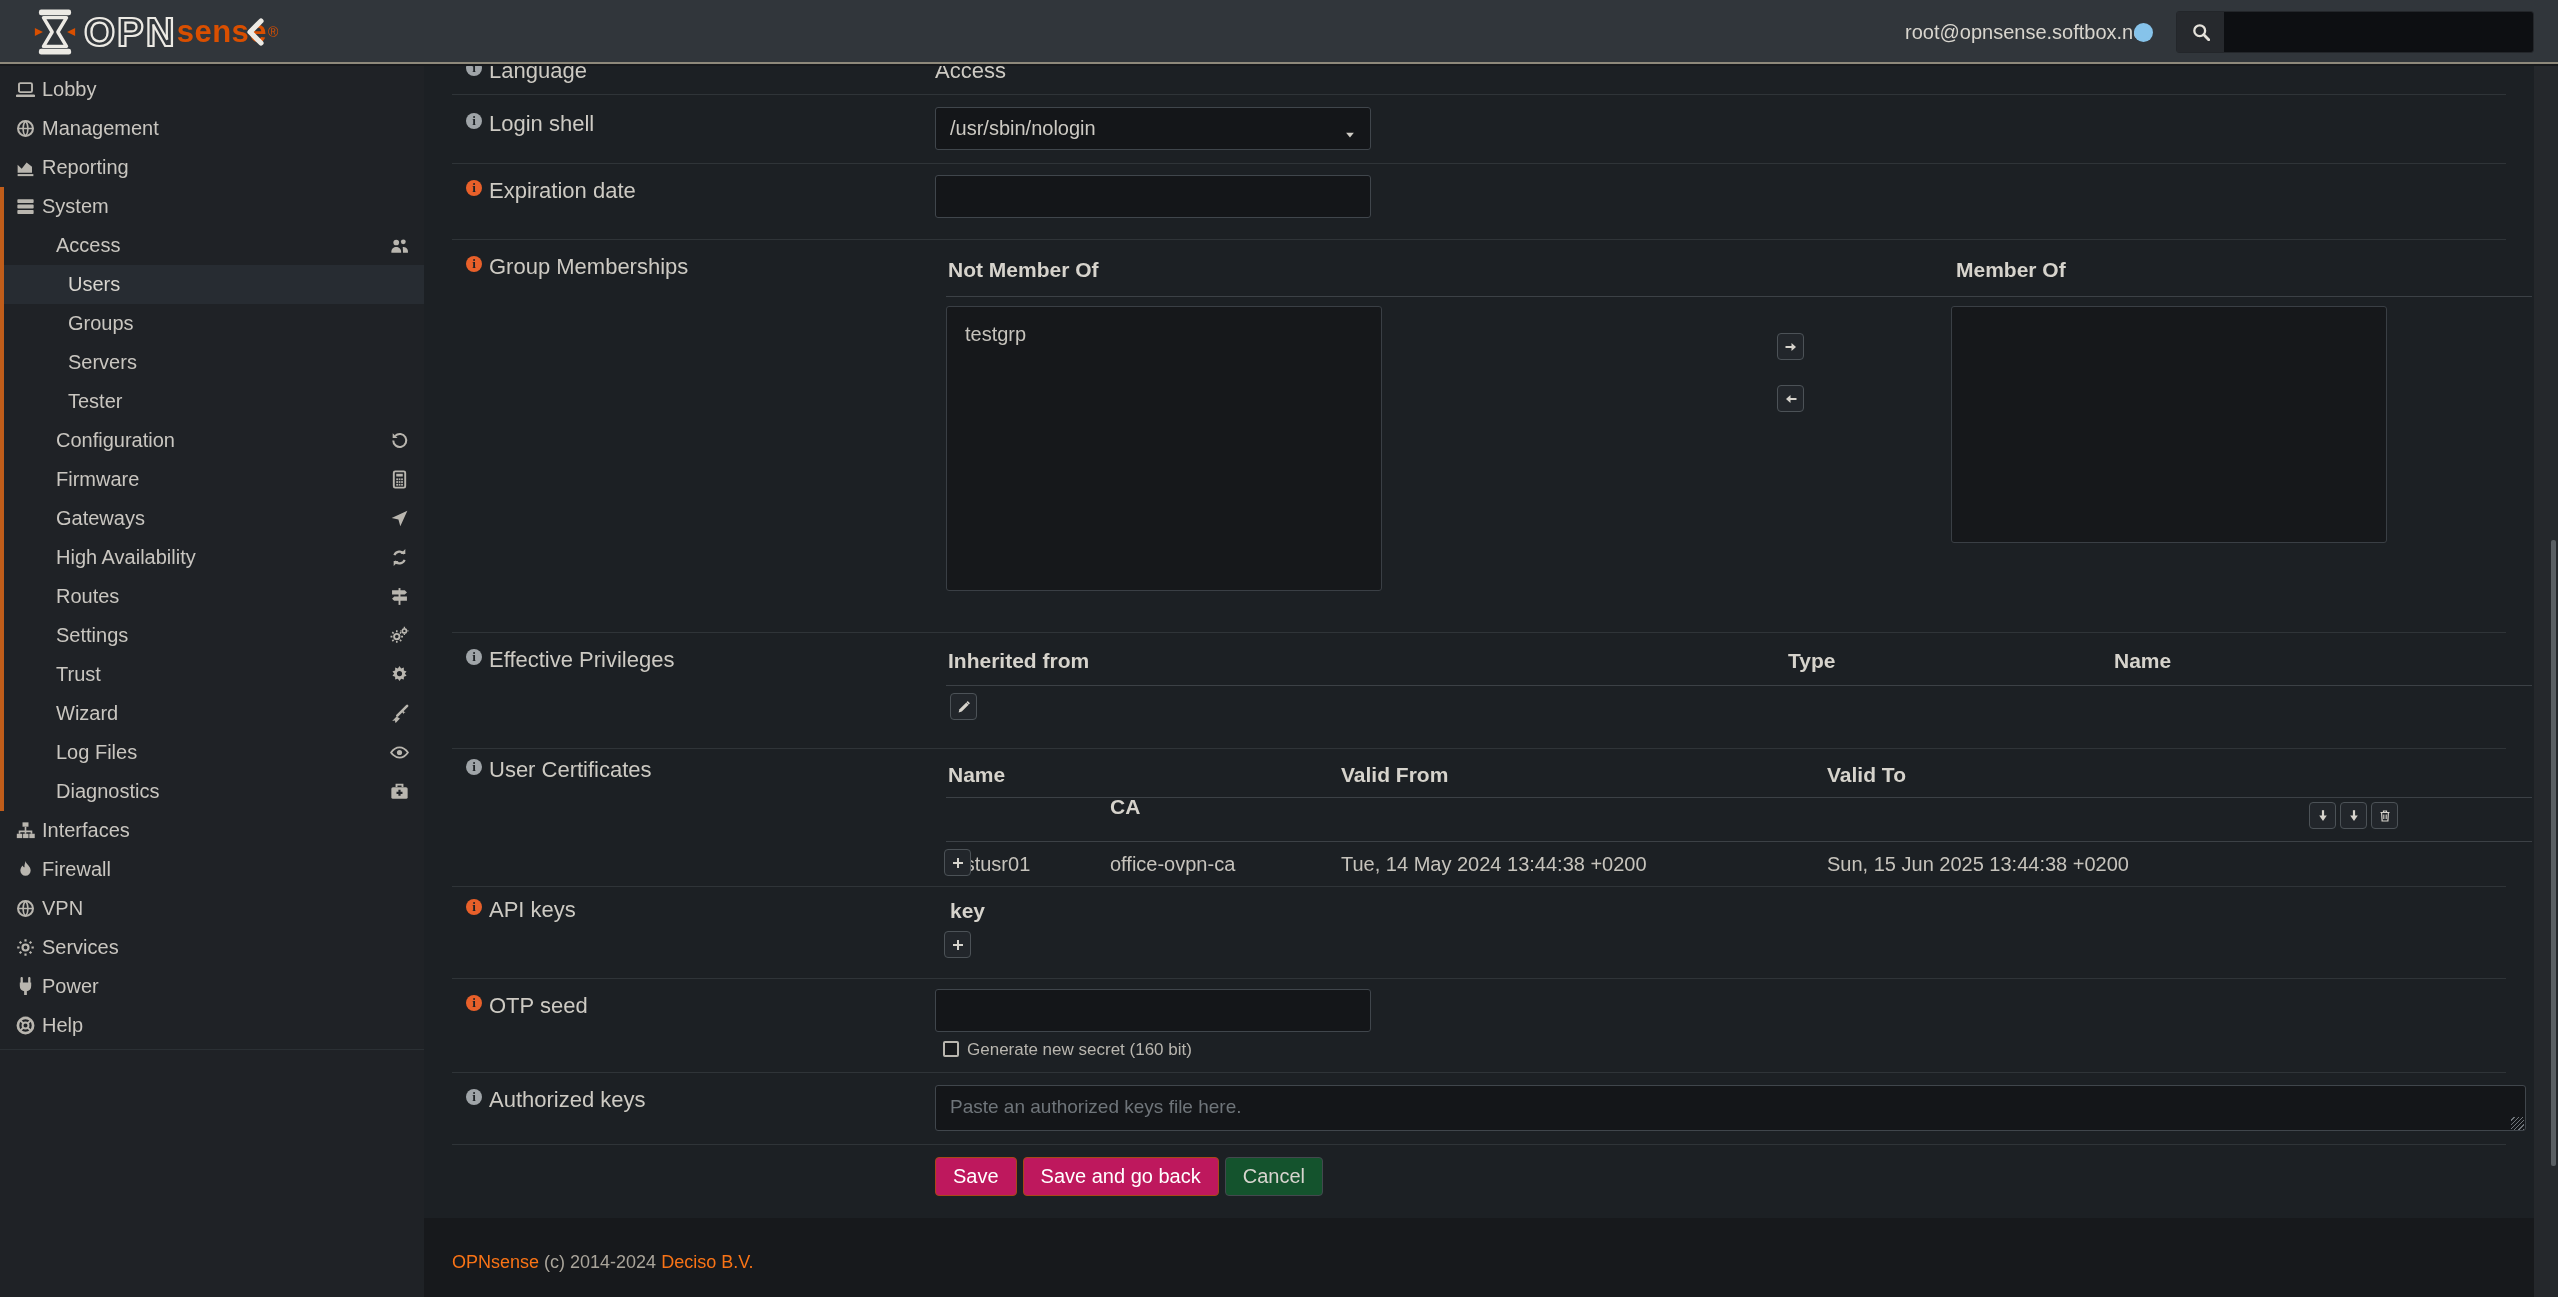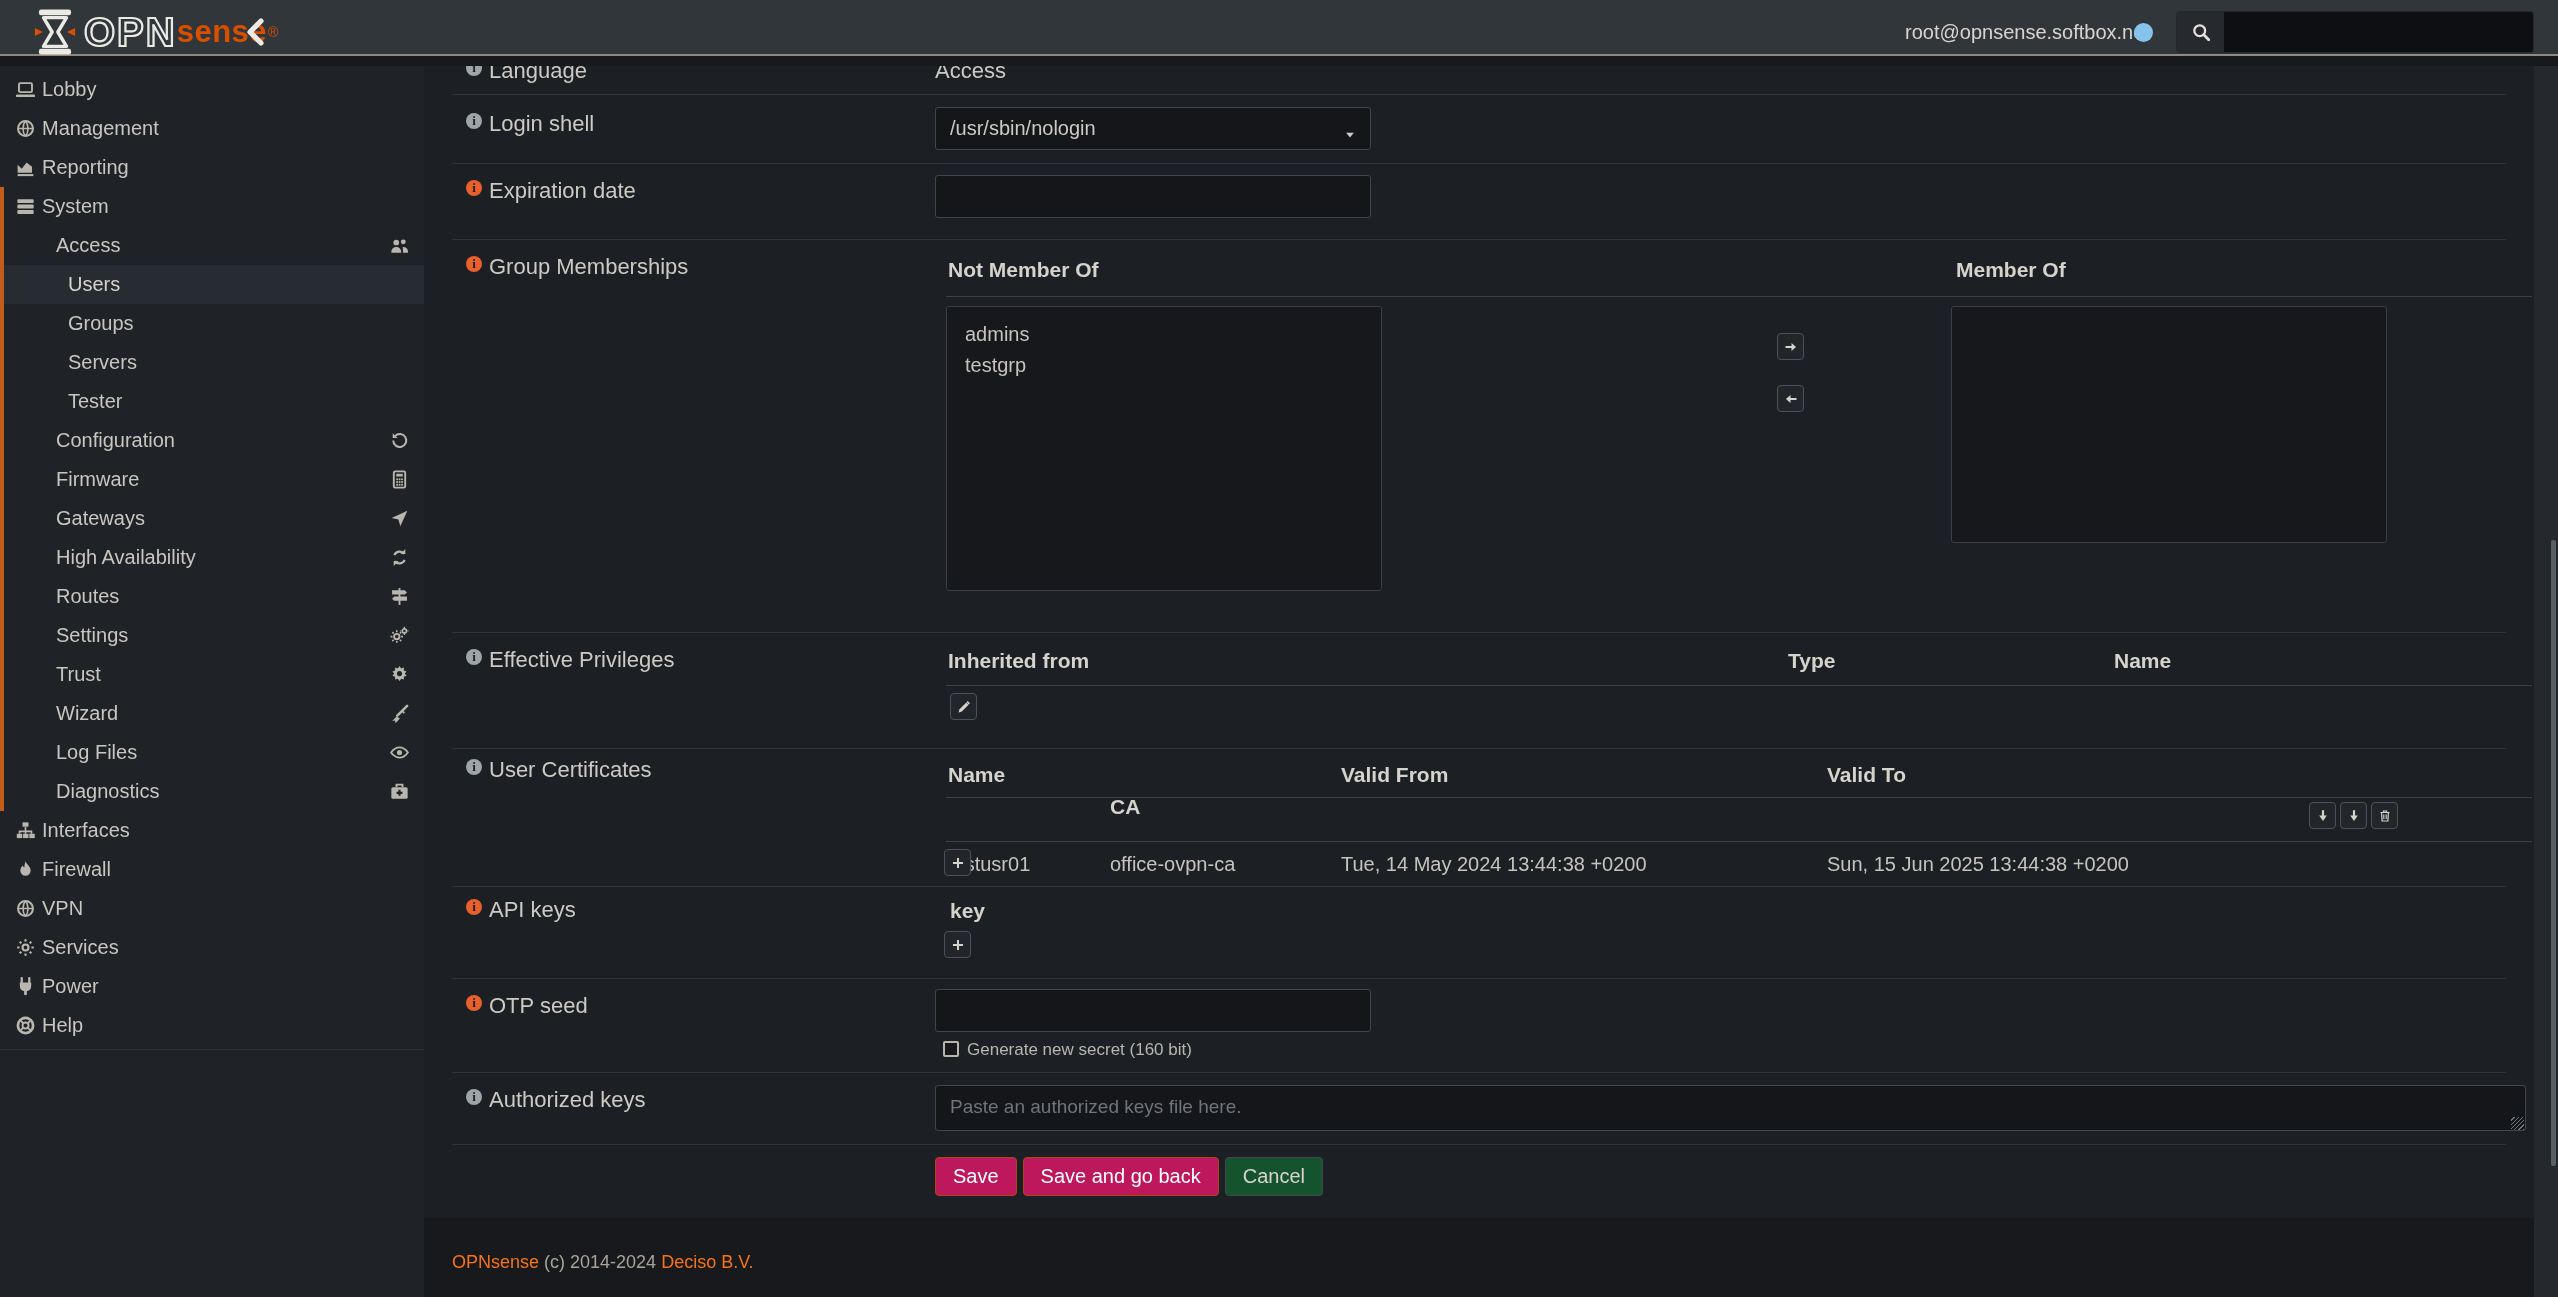--- a/index.html
+++ b/index.html
@@ -1,20 +1,20 @@
 <!DOCTYPE html>
 <html><head>
 <meta charset="utf-8">
 <style>
   * { margin:0; padding:0; box-sizing:border-box; }
   html,body { width:2558px; height:1297px; overflow:hidden; }
   body { background:#17191c; font-family:"Liberation Sans", sans-serif; color:#cdcac3; position:relative; }
 
   
-  .topbar { position:absolute; left:0; top:0; width:2558px; height:56px; background:#31363b; border-bottom:2px solid #8e897b; z-index:30; }
+  .topbar { position:absolute; left:0; top:0; width:2558px; height:64px; background:#31363b; border-bottom:2px solid #8e897b; z-index:30; }
   .brand { position:absolute; left:34px; top:9px; display:flex; align-items:center; cursor:pointer; }
   .brand svg.hour { width:42px; height:46px; margin-right:8px; }
   .brand .opn { font-size:40px; font-weight:bold; letter-spacing:2px; color:#eceae4; -webkit-text-fill-color:transparent; -webkit-text-stroke:2.2px #eceae4; line-height:46px; }
   .brand .sense { font-size:31px; font-weight:bold; color:#d94f00; line-height:46px; letter-spacing:0.5px; }
   .brand .reg { font-size:14px; color:#d94f00; vertical-align:top; line-height:20px; margin-left:1px; }
   .tb-back { position:absolute; left:238px; top:14px; width:36px; height:36px; color:#eceae4; cursor:pointer; }
   .tb-back svg { width:28px; height:28px; margin:4px; }
   .tb-user { position:absolute; left:1905px; top:21px; font-size:20px; color:#d8d5ce; }
   .tb-dot { position:absolute; left:2134px; top:23px; width:19px; height:19px; border-radius:50%; background:#86c3ea; cursor:pointer; }
   .tb-search { position:absolute; left:2176px; top:11px; width:358px; height:42px; display:flex; border-radius:3px; overflow:hidden; border:1px solid #23262a; }
@@ -399,21 +399,20 @@
   </div>
 
   <div class="row r4">
     <span class="info orange">i</span>
     <span class="lbl">Group Memberships</span>
     <div class="rowval">
       <span class="thead" style="left:13px; top:18px;">Not Member Of</span>
       <span class="thead" style="left:1021px; top:18px;">Member Of</span>
       <div class="tline memb-hline"></div>
       <div class="listbox" id="not-member-list" style="left:11px; top:66px; width:436px; height:285px;">
-          <div class="opt">admins</div>
           <div class="opt">testgrp</div>
         </div>
       <div class="listbox" id="member-list" style="left:1016px; top:66px; width:436px; height:237px;"></div>
       <div class="arrowbtns">
         <div class="tinybtn" style="top:93px;">
           <svg viewBox="0 0 14 14">
               <path d="M1.5 7h7.5" stroke="currentColor" stroke-width="2"></path>
               <path d="M7.5 3L12 7l-4.5 4z" fill="currentColor"></path>
             </svg>
         </div>

